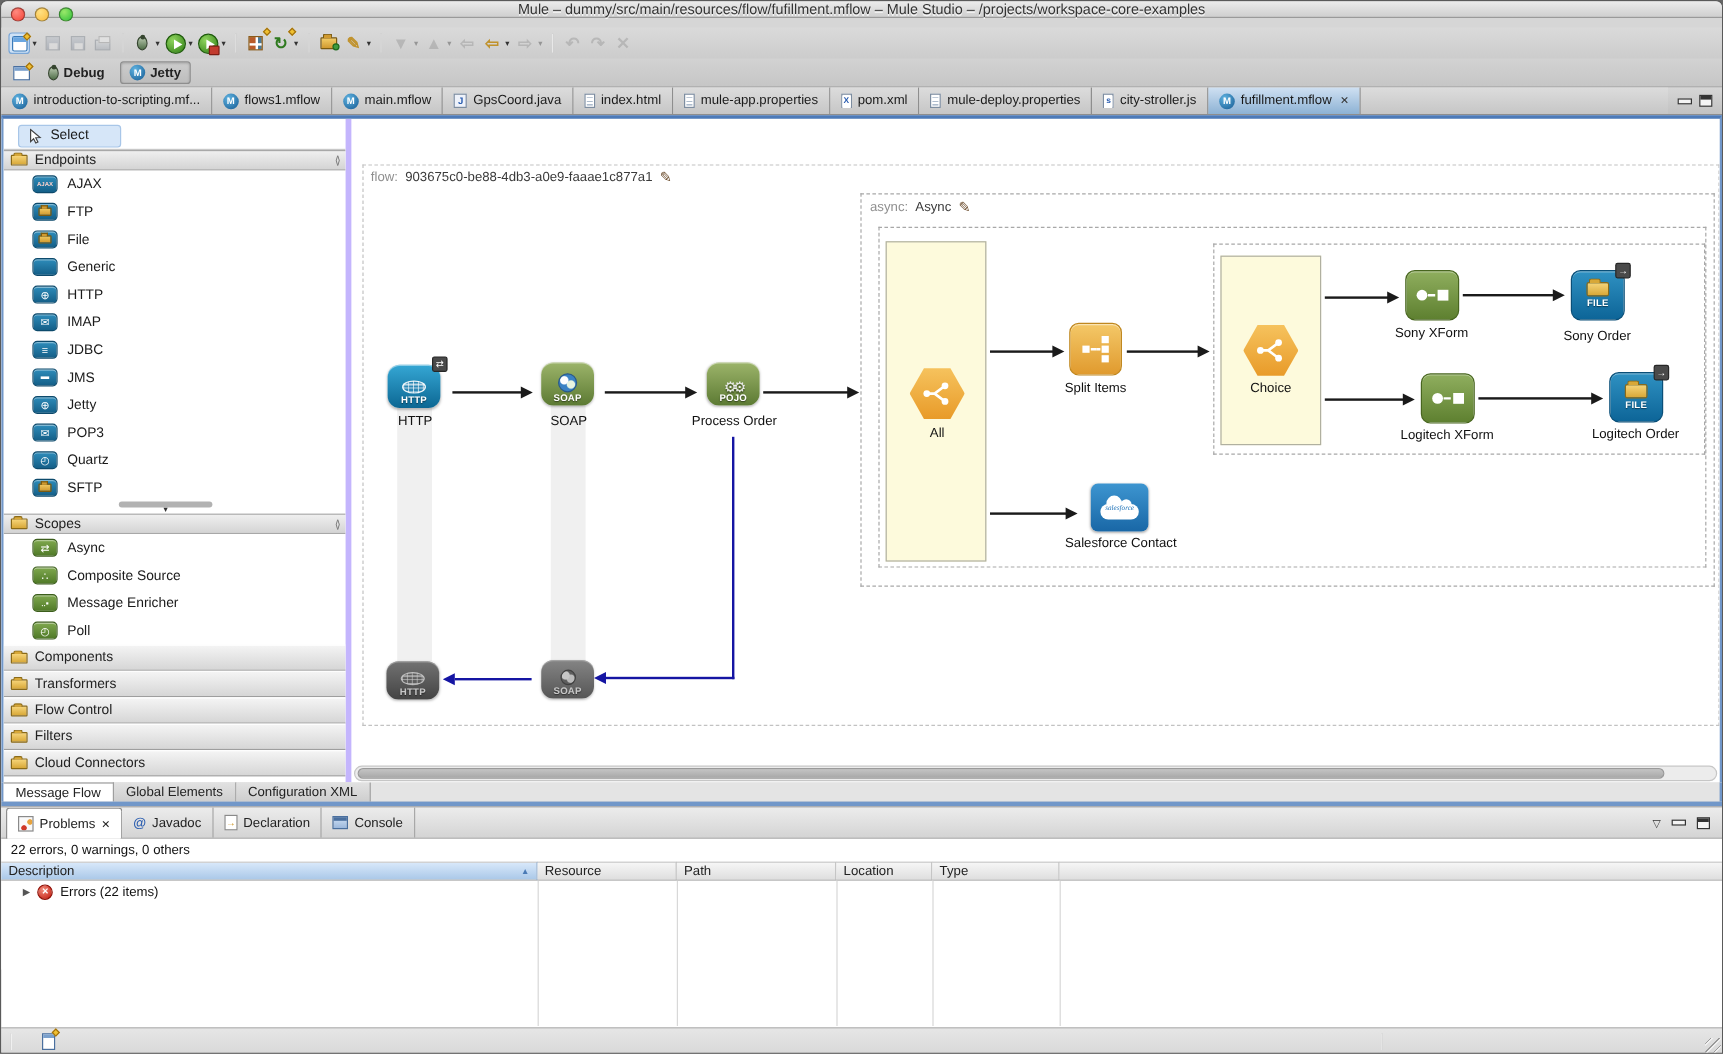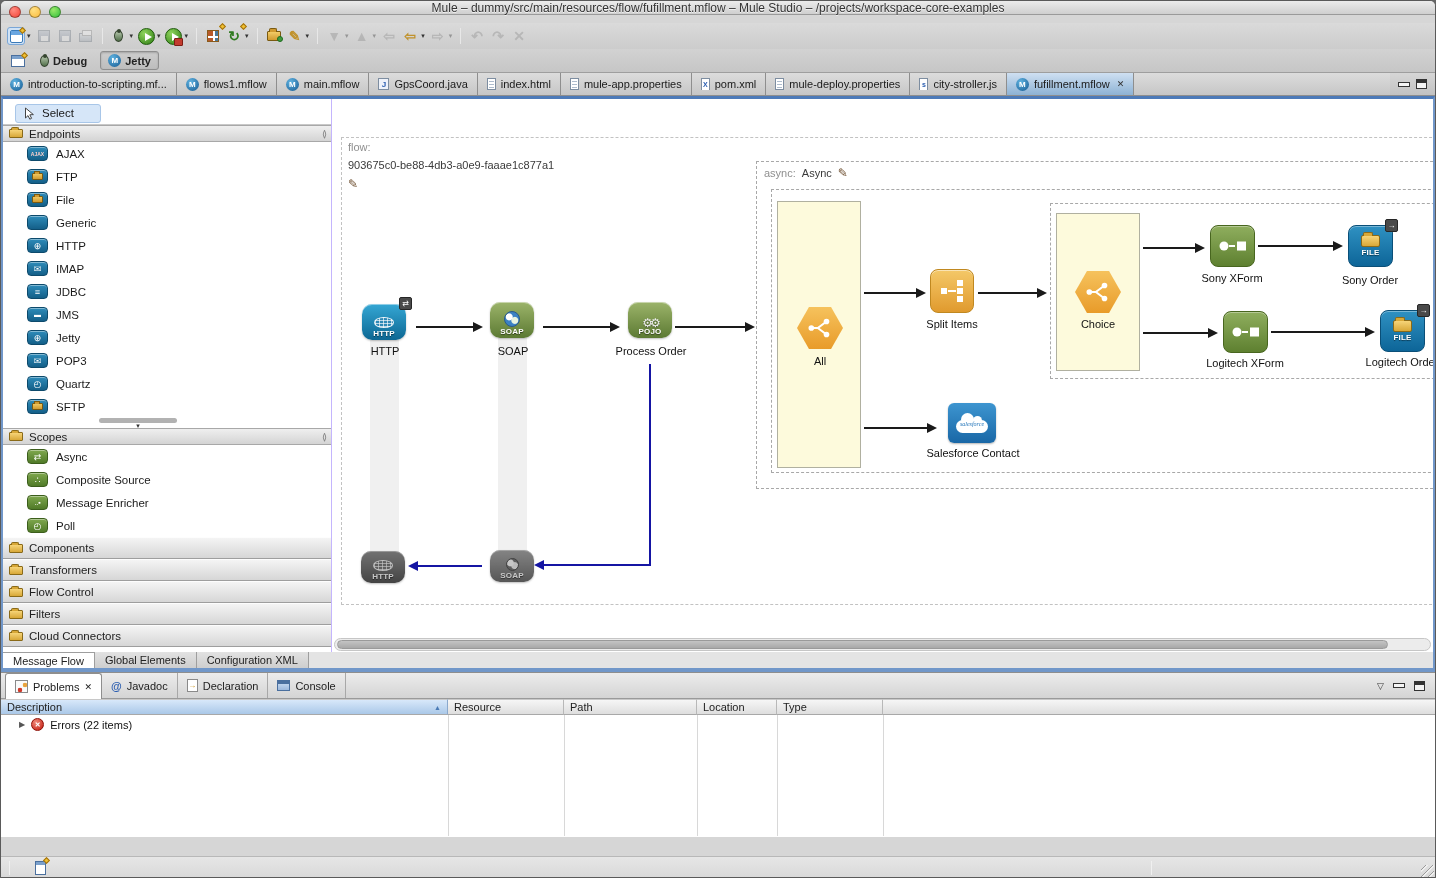--- a/index.html
+++ b/index.html
@@ -66,21 +66,21 @@
   .pg{display:inline-block;width:9px;height:12px;background:#fff;border:1px solid #7d8da0;position:relative;}
   .pg::before{content:"";position:absolute;left:1px;right:1px;top:2px;height:7px;background:repeating-linear-gradient(#aebccd 0 1px,transparent 1px 3px);}
   .pg .pletter{position:absolute;left:0;right:0;top:1px;text-align:center;font-size:7px;font-weight:bold;color:#2a5db0;background:#fff;height:10px;line-height:10px;}
   .jico{display:inline-block;width:11px;height:12px;background:#eef2fa;border:1px solid #7d8da0;color:#2a5db0;font-weight:bold;font-size:8px;text-align:center;line-height:12px;}
 
   .econtent{flex:1;display:flex;border-top:3px solid #4d7ab8;border-left:2px solid #7197c9;border-right:2px solid #7197c9;background:#fff;overflow:hidden;}
   .bottomstrip{height:16px;background:#e4e4e4;border-left:2px solid #7197c9;border-right:2px solid #7197c9;display:flex;align-items:stretch;}
   .editor::after{content:"";height:4px;background:#7197c9;}
 
   
-  .palette{width:329px;border-right:1px solid #c4b5fd;background:#fff;overflow:hidden;font-size:11.5px;color:#1a1a1a;}
+  .palette{width:290px;border-right:5px solid #c4b5fd;background:#fff;overflow:hidden;font-size:11.5px;color:#1a1a1a;}
   .selectrow{height:26px;display:flex;align-items:center;padding:3px 0 0 12px;border-bottom:1px solid #c8c8c8;}
   .selectbtn{display:flex;align-items:center;gap:7px;background:#d6e6f8;border:1px solid #a8c6e8;border-radius:3px;padding:2px 26px 2px 8px;}
   .phdr{height:17px;background:linear-gradient(#efefef,#d4d4d4);border-top:1px solid #a8a8a8;border-bottom:1px solid #a8a8a8;display:flex;align-items:center;gap:6px;padding:0 6px;color:#222;}
   .phdr .pin{margin-left:auto;font-size:9px;color:#777;letter-spacing:-2px;}
   .gfold{width:14px;height:9px;background:linear-gradient(#f6d478,#d8a838);border:1px solid #8a6a18;border-radius:1px;position:relative;flex:0 0 auto;}
   .gfold::before{content:"";position:absolute;top:-3px;left:1px;width:6px;height:2px;background:#d8a838;border:1px solid #8a6a18;border-bottom:0;border-radius:2px 2px 0 0;}
   .pitem{height:23px;display:flex;align-items:center;gap:8px;padding-left:24px;}
   .picon{width:21px;height:15px;border-radius:4px;display:flex;align-items:center;justify-content:center;color:#fff;font-size:9px;flex:0 0 auto;box-shadow:inset 0 1px 0 rgba(255,255,255,.4);}
   .picon.blue{background:linear-gradient(#2e8cba,#145f88);border:1px solid #0d4a6c;}
   .picon.green{background:linear-gradient(#7fa84e,#507a28);border:1px solid #3c5e1c;}
@@ -92,21 +92,21 @@
   .pscroll .bar{width:78px;height:5px;background:#b2b2b2;border-radius:3px;}
   .pscroll .dn{font-size:7px;line-height:5px;color:#333;}
   .pcollapsed{height:22px;background:linear-gradient(#f4f4f4,#d6d6d6);border-top:1px solid #fdfdfd;border-bottom:1px solid #9e9e9e;display:flex;align-items:center;gap:6px;padding:0 6px;color:#222;}
 
   .ptab{display:flex;align-items:center;font-size:11px;color:#222;padding:0 10px;border-right:1px solid #9e9e9e;background:linear-gradient(#e2e2e2,#cecece);}
   .ptab.active{background:#fff;font-weight:normal;border-top:1px solid #9e9e9e;}
 
   
   .canvas{position:relative;flex:1;background:#fff;overflow:hidden;}
   .flowbox{position:absolute;left:9px;top:38px;width:1131px;height:468px;border:1px dashed #c2c2c2;}
-  .flowlabel{position:absolute;left:16px;top:42px;font-size:11px;display:flex;gap:6px;align-items:flex-start;flex-direction:column;}
+  .flowlabel{position:absolute;left:16px;top:42px;font-size:11px;display:flex;gap:6px;align-items:center;}
   .lblpre{color:#8f8f8f;}
   .lblval{color:#3a3a3a;}
   .editico{font-size:12px;color:#6a4a2a;}
   .lane{position:absolute;background:#f0f0f0;}
   .ylane{position:absolute;background:#fdfadc;border:1px solid #b0b0a0;}
   .dash2{position:absolute;border:1px dashed #a8a8a8;}
   .asynclabel{position:absolute;font-size:11px;display:flex;gap:6px;align-items:center;}
   .node{position:absolute;width:44px;height:36px;border-radius:10px;display:flex;flex-direction:column;align-items:center;justify-content:flex-end;padding-bottom:2px;box-shadow:inset 0 1px 0 rgba(255,255,255,.45),0 1px 2px rgba(0,0,0,.25);}
   .n-http{background:linear-gradient(#35a7d4,#0c6793);}
   .n-soap,.n-pojo{background:linear-gradient(#9cb46a,#5c7a33);}
@@ -655,20 +655,21 @@
       <div class="vtab">
         <span class="consico"></span>
         <span>Console</span>
       </div>
       <div class="ptbright">
         <span class="viewmenu">▽</span>
         <span class="wb-min"></span>
         <span class="wb-max"></span>
       </div>
     </div>
+    <div class="psummary">22 errors, 0 warnings, 0 others</div>
     <div class="thead">
       <div class="th sorted" style="width:447px;">
           <span>Description</span>
           <span class="sortarrow">▲</span>
         </div>
       <div class="th" style="width:116px;">
           <span>Resource</span>
         </div>
       <div class="th" style="width:133px;">
           <span>Path</span>

